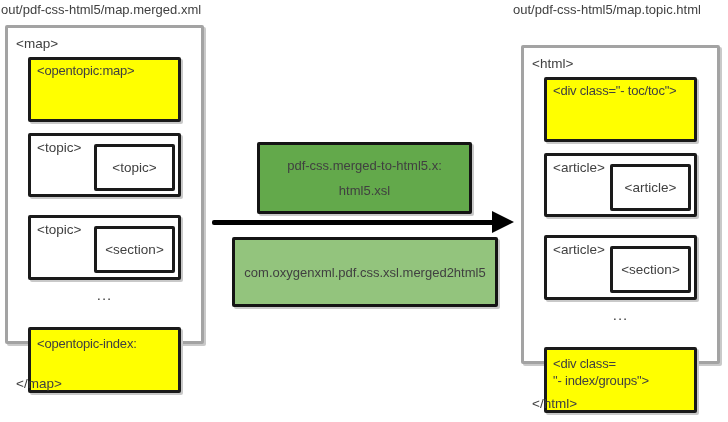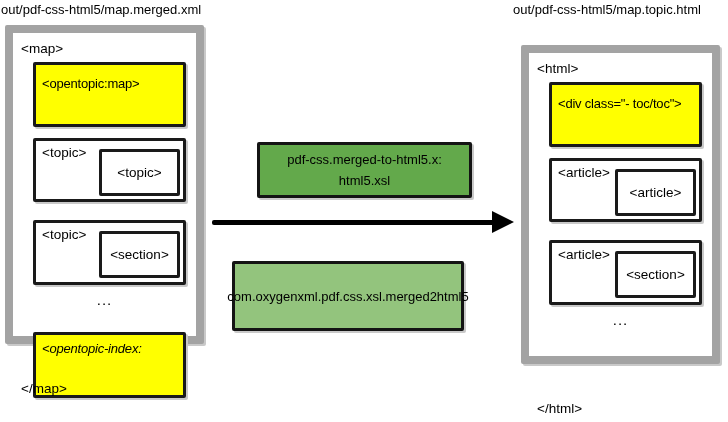--- a/index.html
+++ b/index.html
@@ -3,39 +3,39 @@
 <meta charset="utf-8">
 <style>
   * { box-sizing: border-box; }
   html, body { margin: 0; padding: 0; background: #ffffff; }
   .stage {
     position: relative;
     width: 728px;
     height: 422px;
     background: #ffffff;
     font-family: "Liberation Sans", sans-serif;
-    color: #000000;
+    color: #404040;
     overflow: hidden;
   }
   .file-title {
     position: absolute;
     top: 2px;
     font-size: 13px;
     white-space: nowrap;
   }
   .ft-left  { left: 1px; }
   .ft-right { left: 513px; }
 
   .outer {
     position: absolute;
     top: 25px;
     width: 199px;
     height: 319px;
     background: #ffffff;
-    border: 8px solid #a3a3a3;
+    border: 3px solid #a3a3a3;
     border-radius: 2px;
     box-shadow: 2px 2px 0 #c9c9c9;
   }
   .outer-left  { left: 5px; }
   .outer-right { left: 521px; margin-top: 20px; }
 
   .tag {
     position: absolute;
     font-size: 13.5px;
     white-space: nowrap;
@@ -48,25 +48,25 @@
     border: 3px solid #1a1a1a;
     border-radius: 2px;
     background: #ffffff;
     box-shadow: 2px 2px 0 #c9c9c9;
   }
   .yellow { background: #ffff00; }
 
   .slot-ytop { left: 20px; top: 29px;  width: 153px; height: 65px; }
   .slot-b1   { left: 20px; top: 105px; width: 153px; height: 64px; }
   .slot-b2   { left: 20px; top: 187px; width: 153px; height: 65px; }
-  .slot-ybot { left: 20px; top: 299px; width: 153px; height: 66px; font-style: italic; }
+  .slot-ybot { left: 20px; top: 299px; width: 153px; height: 66px; }
 
   .node-text {
     display: block;
-    padding: 11px 4px 0 6px;
+    padding: 3px 4px 0 6px;
     font-size: 13px;
     letter-spacing: -0.2px;
     white-space: nowrap;
   }
   .node-lines {
     display: block;
     padding: 6px 4px 0 6px;
     font-size: 13px;
     letter-spacing: -0.2px;
     line-height: 1.3;
@@ -112,22 +112,22 @@
     box-shadow: 2px 2px 0 #c9c9c9;
     display: flex;
     flex-direction: column;
     justify-content: space-evenly;
     align-items: center;
     text-align: center;
     font-size: 13px;
     padding: 2px 4px;
   }
   .green-box span { display: block; white-space: nowrap; }
-  .xslt-box { left: 257px; top: 142px; width: 215px; height: 56px; background: #63a94b; }
-  .ext-box  { left: 232px; top: 237px; width: 232px; height: 70px; background: #93c47d; margin-top: 24px; }
+  .xslt-box { left: 257px; top: 142px; width: 215px; height: 72px; background: #63a94b; }
+  .ext-box  { left: 232px; top: 237px; width: 266px; height: 70px; background: #93c47d; }
 
   .arrow-shaft {
     position: absolute;
     left: 212px;
     top: 220px;
     width: 283px;
     height: 5px;
     background: #000000;
     border-radius: 2px;
   }
@@ -210,17 +210,23 @@
 
     <div class="node slot-b2">
       <span class="node-label">&lt;article&gt;</span>
       <div class="inner-node">
         <span>&lt;section&gt;</span>
       </div>
     </div>
 
     <div class="dots">...</div>
 
+    <div class="node yellow slot-ybot">
+      <span class="node-lines">
+        <span>&lt;div class=</span>
+        <span>"- index/groups"&gt;</span>
+      </span>
+    </div>
 
     <span class="tag close-tag">&lt;/html&gt;</span>
   </div>
 
 </div>
 
 </body></html>

